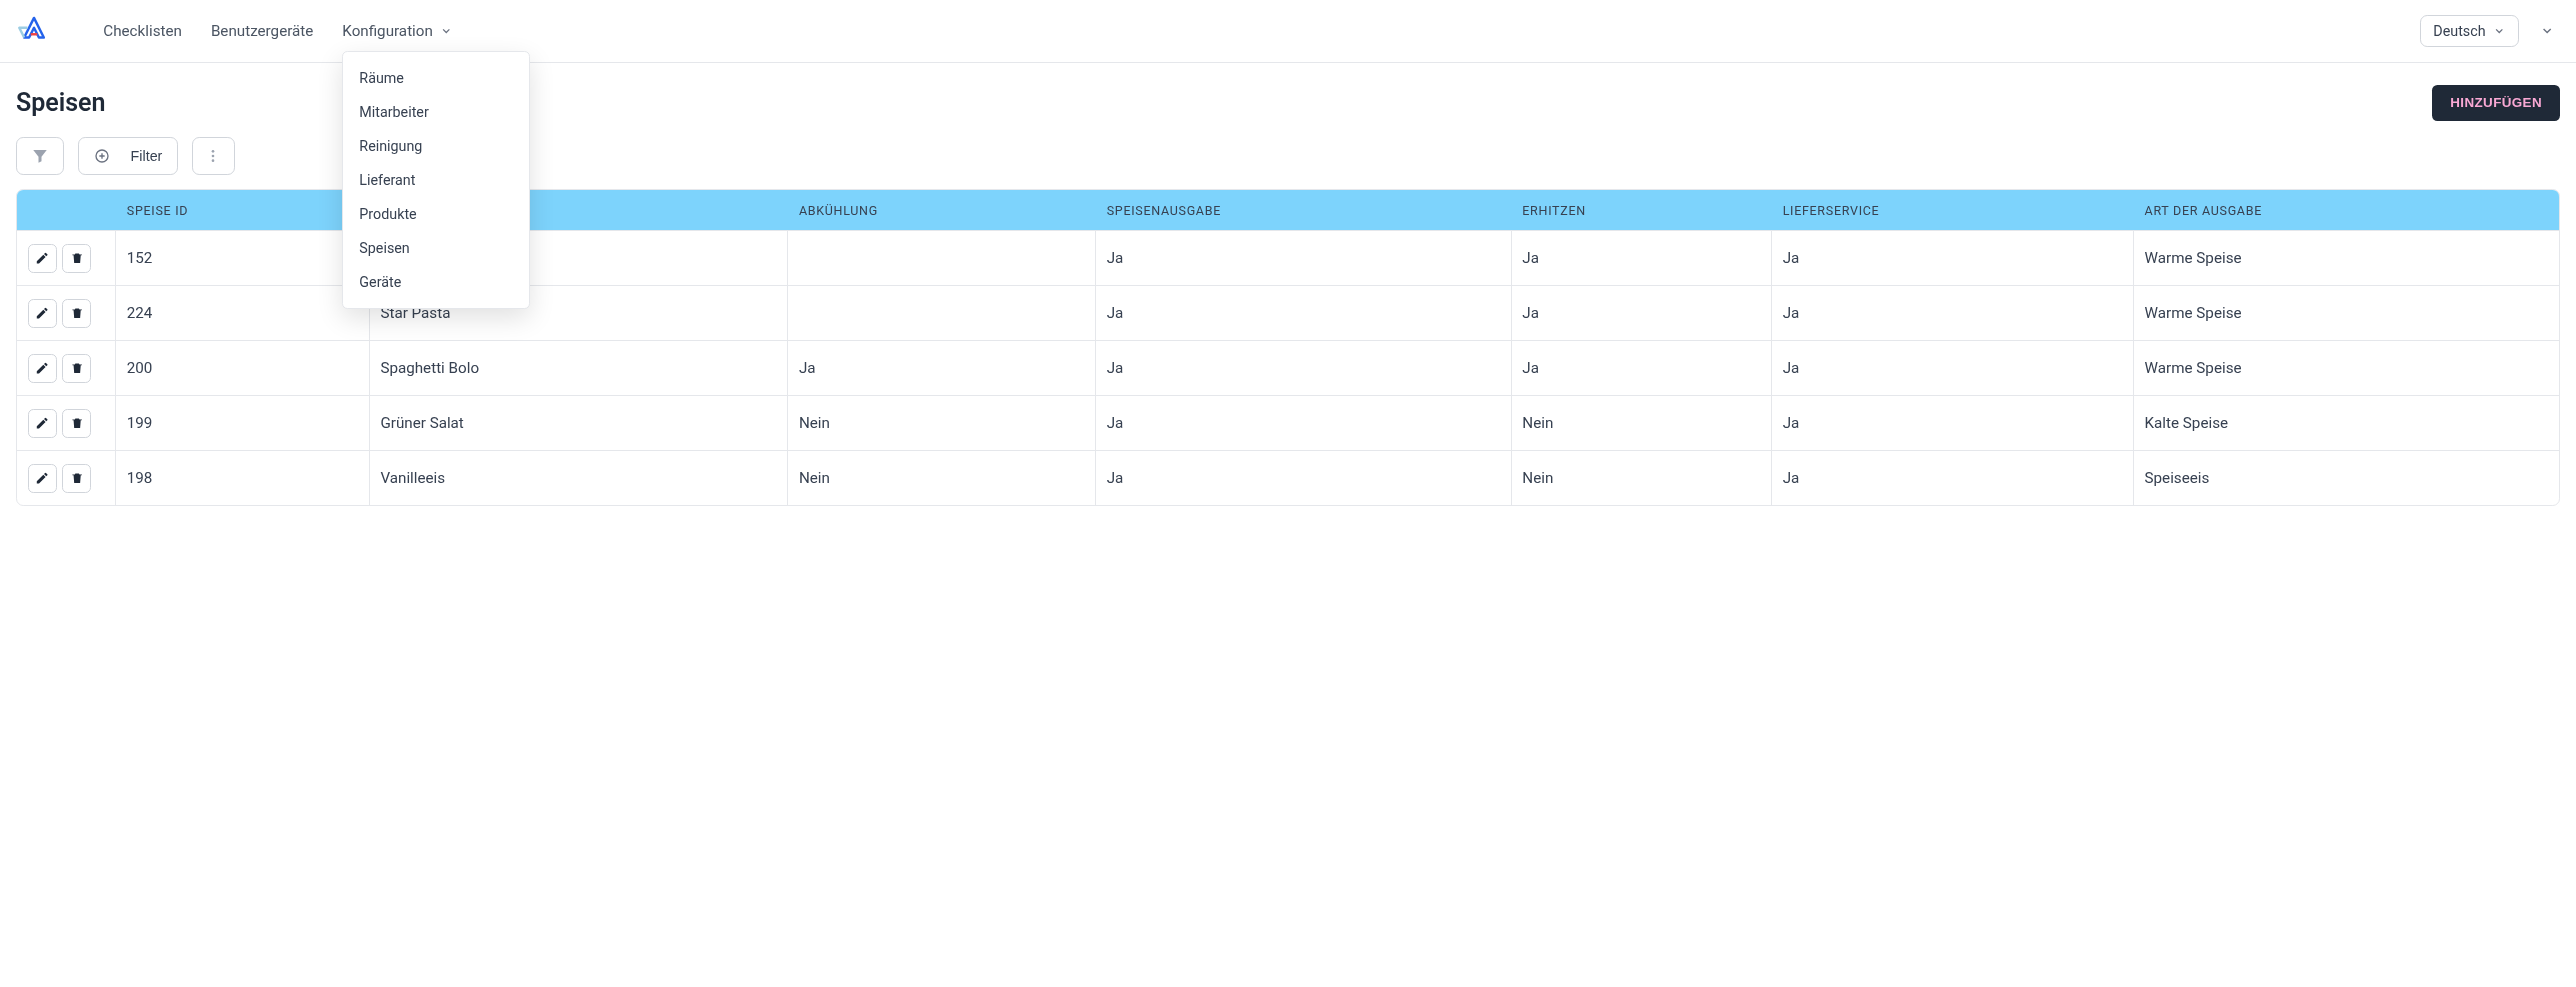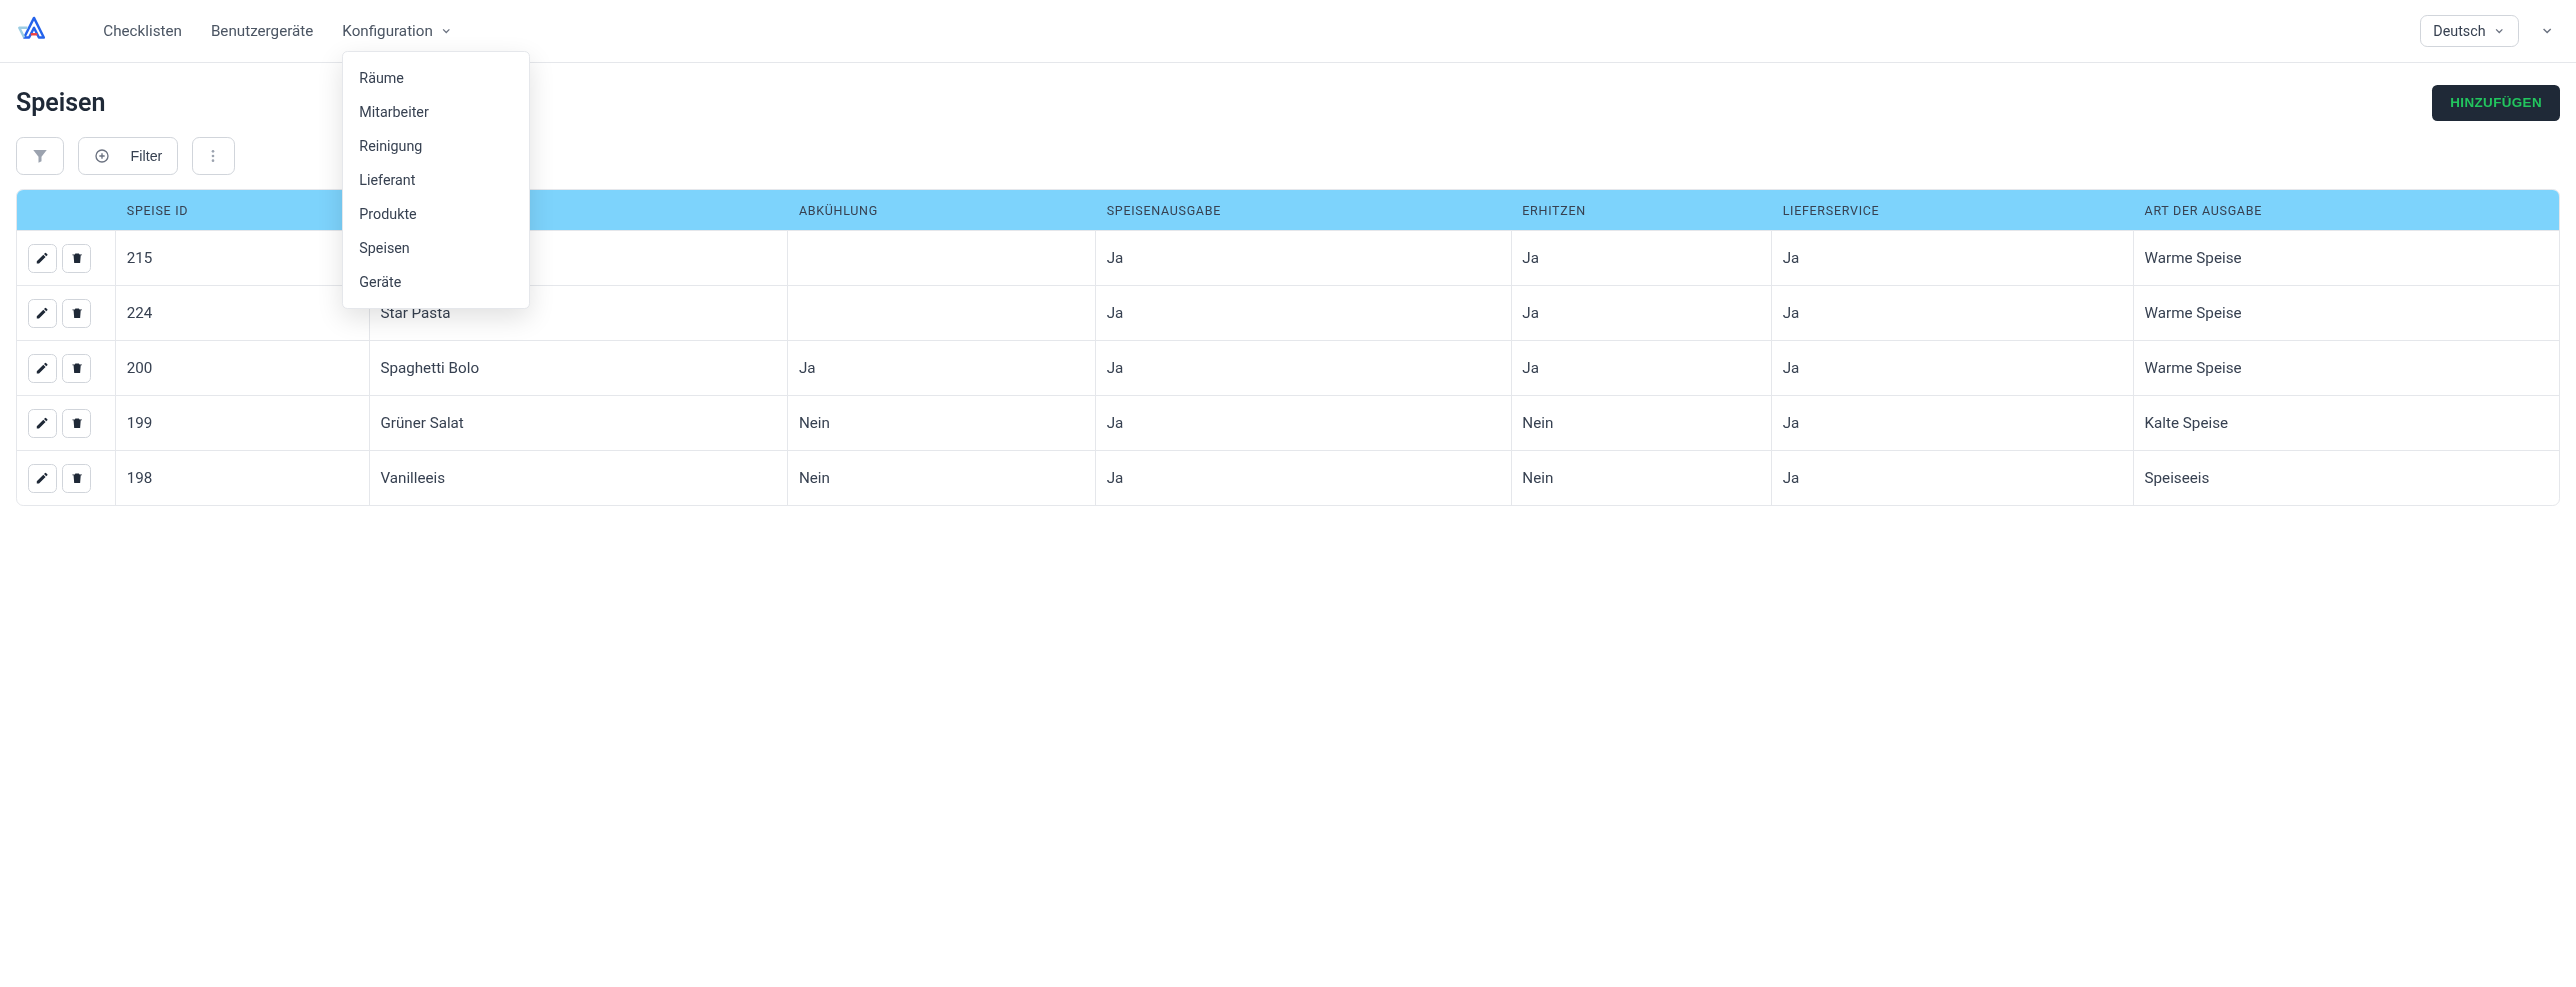--- a/index.html
+++ b/index.html
@@ -29,21 +29,21 @@
     width: 188px; padding: 9px 0; z-index: 50;
   }
   .dropdown-item { padding: 9px 16px; font-size: 14.3px; color: #374151; cursor: pointer; }
   
   .page-header {
     display: flex; align-items: center; justify-content: space-between;
     padding: 21.5px 16px 16px;
   }
   .page-title { font-size: 25px; font-weight: 600; color: #1f2937; }
   .add-btn {
-    background: #1f2937; color: #22c55e; border: none; border-radius: 5.4px;
+    background: #1f2937; color: #f9a8d4; border: none; border-radius: 5.4px;
     padding: 10.8px 18px; font-size: 13.4px; font-weight: 600; letter-spacing: 0.4px;
     cursor: pointer; text-transform: uppercase;
   }
   
   .toolbar {
     display: flex; align-items: center; gap: 14.3px; padding: 0 16px 14.3px;
   }
   .filter-toggle {
     width: 48px; height: 38px; border: 0.9px solid #d1d5db; border-radius: 7.2px;
     display: flex; align-items: center; justify-content: center; cursor: pointer; color: #9ca3af;
@@ -226,21 +226,21 @@
               </button>
               <button class="icon-btn">
                 <span>
                   <svg viewBox="0 0 24 24" width="14.3" height="14.3" fill="#1f2937">
                     <path d="M6 7h12l-1 13H7L6 7zm3-3h6l1 2H8l1-2zM4 6h16v1H4z"></path>
                   </svg>
                 </span>
               </button>
             </div>
           </td>
-          <td>215</td>
+          <td>152</td>
           <td>Kartoffelsuppe</td>
           <td></td>
           <td>Ja</td>
           <td>Ja</td>
           <td>Ja</td>
           <td>Warme Speise</td>
         </tr>
         <tr>
           <td class="actions-cell">
             <div class="row-actions">

